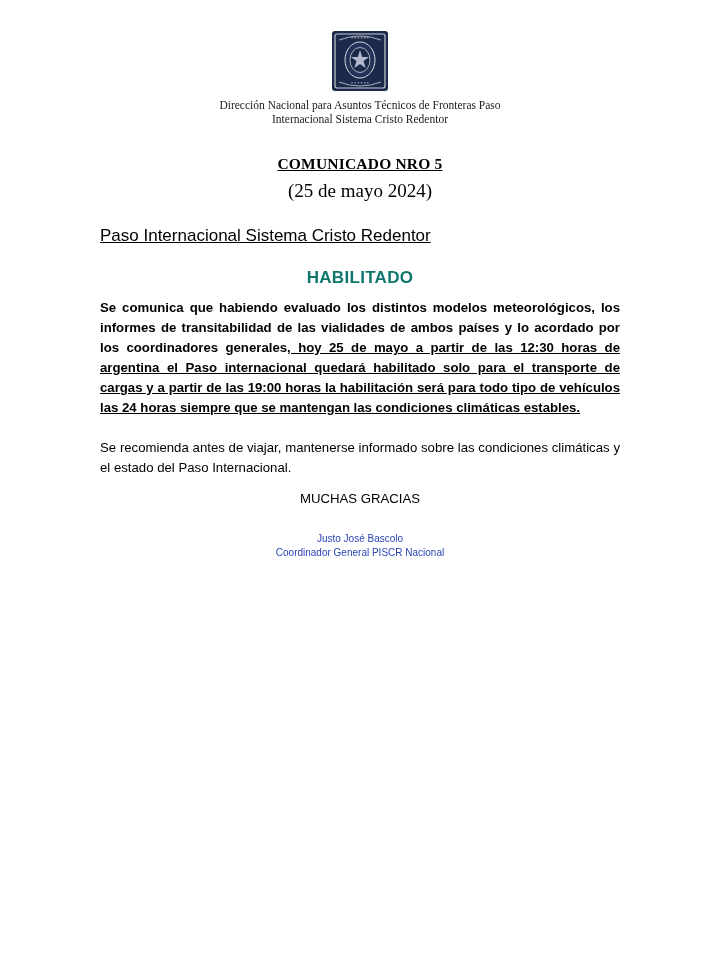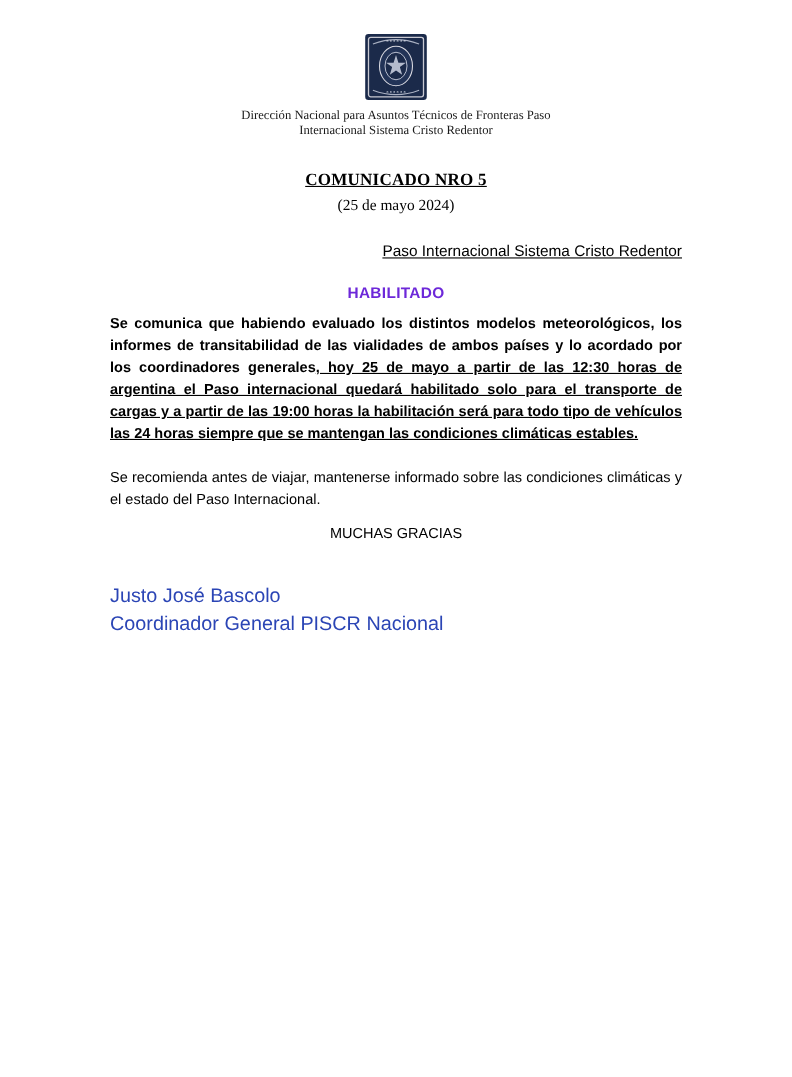--- a/index.html
+++ b/index.html
@@ -54,37 +54,37 @@
   }
   .comunicado {
     font-family: "Liberation Serif", serif;
     font-weight: bold;
     font-size: 15.5px;
     text-decoration: underline;
     letter-spacing: .2px;
   }
   .fecha {
     font-family: "Liberation Serif", serif;
-    font-size: 14px;
+    font-size: 19px;
     margin-top: 7px;
   }
   .paso-title {
     margin-top: 24px;
-    text-align: right;
+    text-align: left;
     font-family: "Liberation Sans", sans-serif;
-    font-size: 14px;
+    font-size: 17px;
     text-decoration: underline;
   }
   .estado {
     margin-top: 22px;
     text-align: center;
     font-family: "Liberation Sans", sans-serif;
-    font-size: 14px;
+    font-size: 17px;
     font-weight: bold;
-    color: #6d28d9;
+    color: #0f766e;
     letter-spacing: .3px;
   }
 
   
   .body-par {
     margin-top: 10px;
     text-align: justify;
     font-family: "Liberation Sans", sans-serif;
     font-size: 13.2px;
     font-weight: bold;
@@ -102,25 +102,26 @@
   }
   .gracias {
     margin-top: 12px;
     text-align: center;
     font-family: "Liberation Sans", sans-serif;
     font-size: 13.2px;
   }
 
   
   .signature {
-    margin-top: 36px;
+    margin-top: 26px;
     font-family: "Liberation Sans", sans-serif;
-    font-size: 18px;
+    font-size: 10px;
     color: #2b45b5;
     line-height: 1.45;
+    text-align: center;
   }
   .signature div { color: #2b45b5; }
 </style>
 </head>
 <body>
 
 <div class="page">
 
   <div class="crest-wrap">
     <div class="crest">

